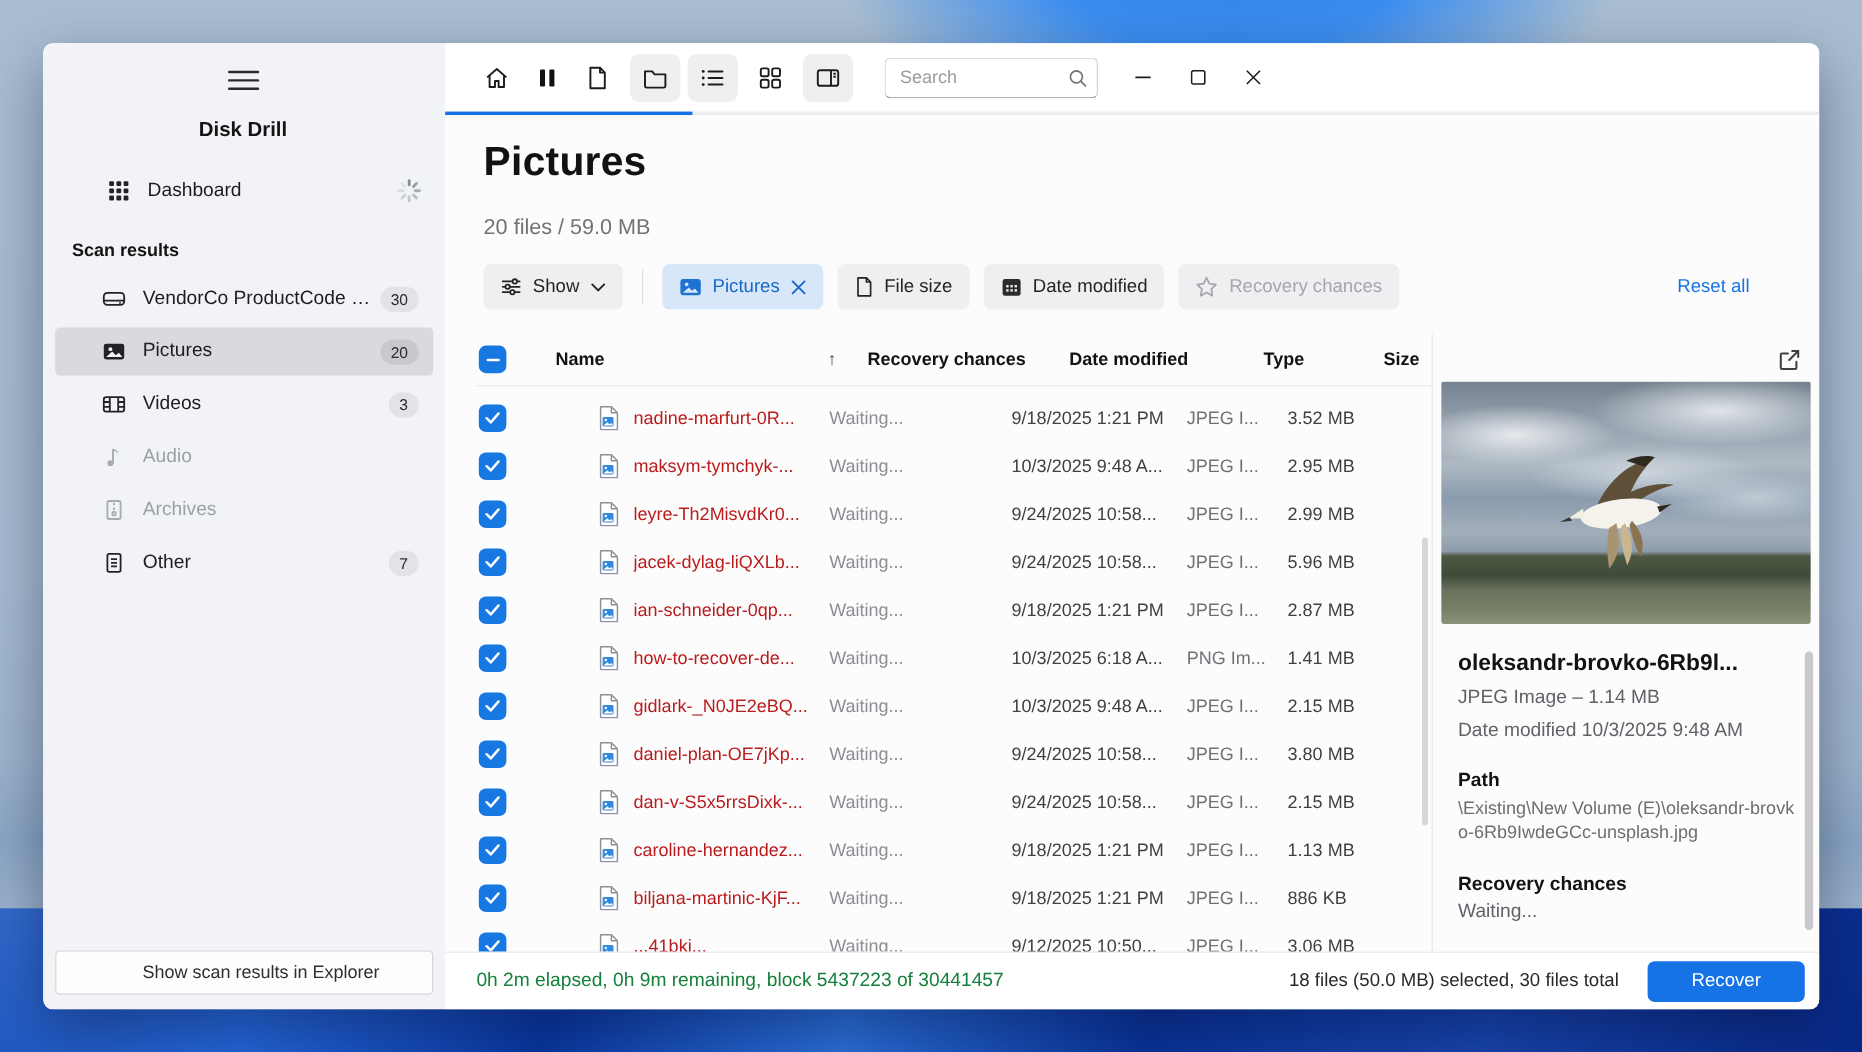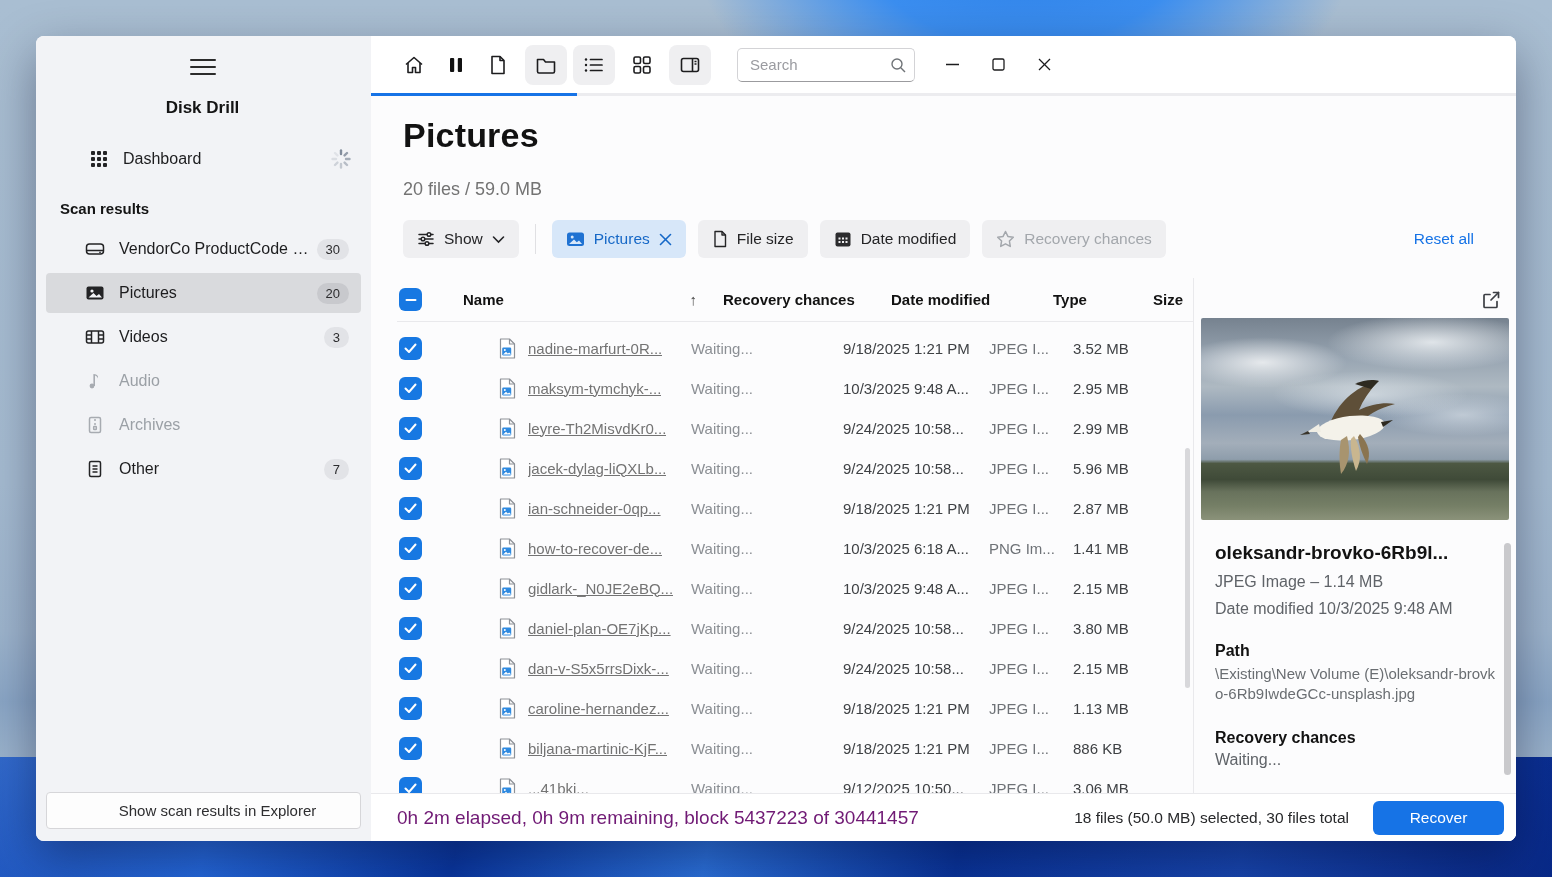--- a/index.html
+++ b/index.html
@@ -80,36 +80,36 @@
   .page-header { height:182px; padding:20px 30px 0 32px; flex-shrink:0; }
   .page-title { font-size:34px; font-weight:700; color:#121212; letter-spacing:.2px; }
   .page-sub { font-size:18px; color:#737373; margin-top:24px; }
 
   .filter-row { display:flex; align-items:center; margin-top:20px; }
   .chip { display:flex; align-items:center; gap:9px; height:38px; padding:0 14px; border-radius:6px; background:#efeff1; font-size:15.5px; color:#242426; cursor:pointer; flex-shrink:0; }
   .chip + .chip { margin-left:12px; }
   .chip.active { background:#d7e7f9; color:#1668c7; }
   .chip.disabled { color:#a3a7ac; cursor:default; }
   .chip-sep { width:1px; height:30px; background:#e0e0e3; margin:0 16px; }
-  .reset-link { margin-left:auto; margin-right:12px; font-size:15.5px; color:#1673e6; cursor:pointer; }
+  .reset-link { margin-left:auto; margin-right:28px; font-size:15.5px; color:#1673e6; cursor:pointer; }
 
   .page-body { flex:1; display:flex; min-height:0; }
   .table-wrap { flex:1; display:flex; flex-direction:column; min-width:0; padding-left:26px; position:relative; }
   .t-row { display:grid; grid-template-columns:44px 250px 152px 146px 84px 100px; align-items:center; }
   .t-head { height:44px; border-bottom:1px solid #e9e9ec; flex-shrink:0;gap:16px; }
   .t-head .th { font-size:15px; font-weight:700; color:#121212; }
   .th-name { display:flex; align-items:center; padding-left:6px; }
   .sort-arrow { margin-left:auto; margin-right:10px; color:#4a4a4a; font-size:15px; }
   .table-body { flex:1; overflow:hidden; padding-top:6px; }
   .t-data { height:40px; }
   .cell-check { display:flex; justify-content:flex-start; padding-left:2px; }
   .checkbox { width:23px; height:23px; border-radius:6px; background:#1778e2; display:flex; align-items:center; justify-content:center; cursor:pointer; }
   .cell-name { display:flex; align-items:center; min-width:0; }
   .cell-name .ficon { margin-left:58px; flex-shrink:0; display:flex; }
-  .fname { font-size:15px; color:#737373; margin-left:12px; white-space:nowrap; overflow:hidden; text-overflow:ellipsis;text-decoration:underline; }
+  .fname { font-size:15px; color:#b91c1c; margin-left:12px; white-space:nowrap; overflow:hidden; text-overflow:ellipsis; }
   .fwait { font-size:15px; color:#8b8f94; }
   .fdate { font-size:15px; color:#3e4144; }
   .ftype { font-size:15px; color:#6e7277; }
   .fsize { font-size:15px; color:#3e4144; }
   .table-scrollbar { position:absolute; right:3px; top:170px; width:5px; height:240px; border-radius:3px; background:#d8d8db; }
 
   .v-divider { width:1px; background:#e9e9ec; }
 
   
   .preview { width:322px; flex-shrink:0; position:relative; padding:10px 7px 0 7px; }
@@ -128,21 +128,21 @@
   .pv-text { padding:0 6px 0 14px; }
   .pv-title { font-size:19px; font-weight:700; color:#121212; margin-top:22px; white-space:nowrap; overflow:hidden; }
   .pv-meta { font-size:16px; color:#5f6368; margin-top:9px; }
   .pv-label { font-size:16px; font-weight:700; color:#121212; margin-top:24px; }
   .pv-path { font-size:15px; color:#6a6e72; margin-top:4px; line-height:1.35; word-break:break-all; }
   .pv-wait { font-size:16px; color:#5f6368; margin-top:4px; }
   .pv-scrollbar { position:absolute; right:5px; top:265px; width:7px; height:232px; border-radius:4px; background:#c9c9cc; }
 
   
   .statusbar { height:48px; border-top:1px solid #e9e9ec; background:#fff; display:flex; align-items:center; padding:0 12px 0 26px; flex-shrink:0; }
-  .sb-left { font-size:19px; color:#701a75; flex:1; }
+  .sb-left { font-size:16px; color:#15803d; flex:1; }
   .sb-selection { font-size:15.5px; color:#27282a; margin-right:24px; }
   .recover-btn {
     width:131px; height:34px; background:#1673e6; color:#fff; border:none; border-radius:6px;
     font-family:inherit; font-size:15.5px; cursor:pointer;
   }
   svg { display:block; }
 </style>
 </head>
 <body>
 

